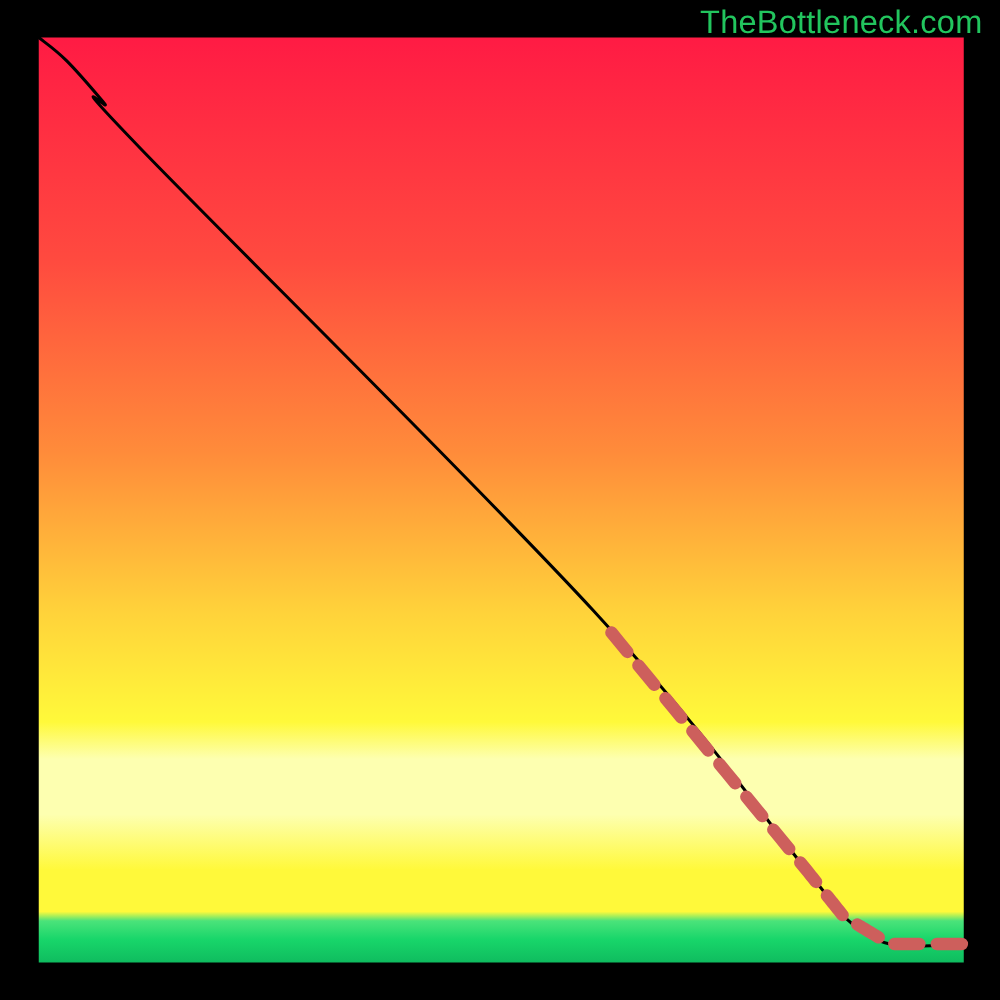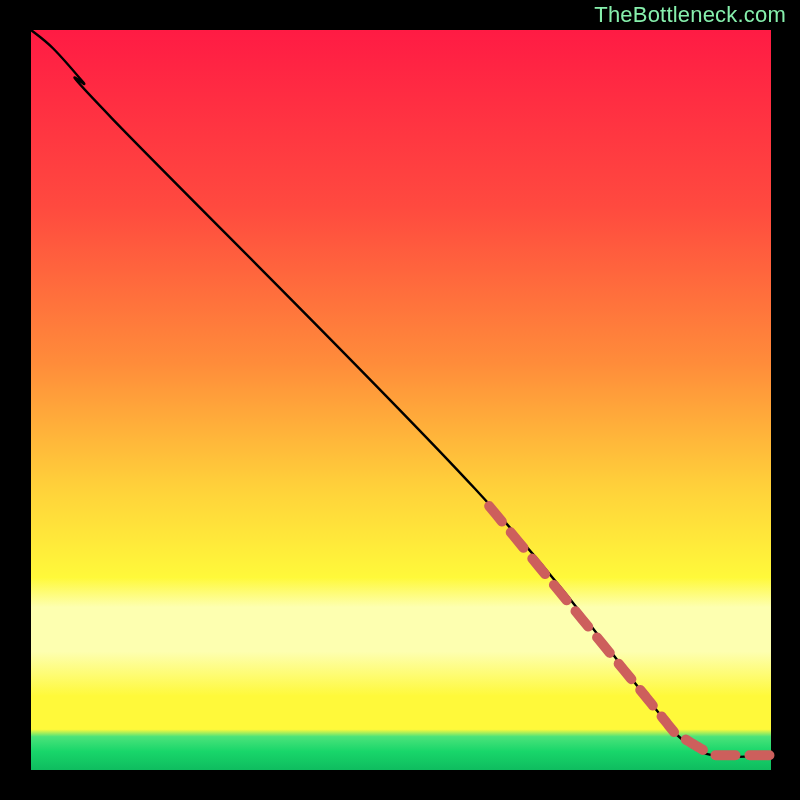--- a/index.html
+++ b/index.html
@@ -12,23 +12,23 @@
   }
   .wrap {
     position: relative;
     width: 800px;
     height: 800px;
   }
   .attribution {
     position: absolute;
     top: 2px;
     right: 14px;
-    color: #86efac;
+    color: #22c55e;
     font-family: Arial, Helvetica, sans-serif;
-    font-size: 22px;
+    font-size: 26px;
     font-weight: 400;
     letter-spacing: 0.2px;
     margin-left: 19px;
   }
   svg {
     position: absolute;
     left: 0;
     top: 0;
   }
 </style>

